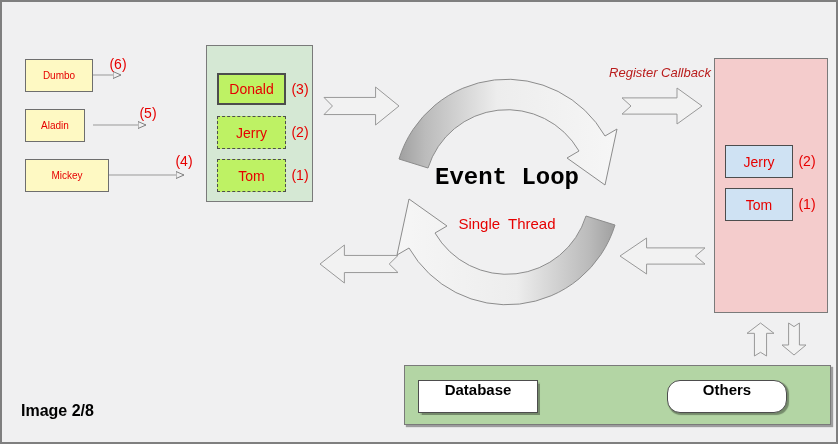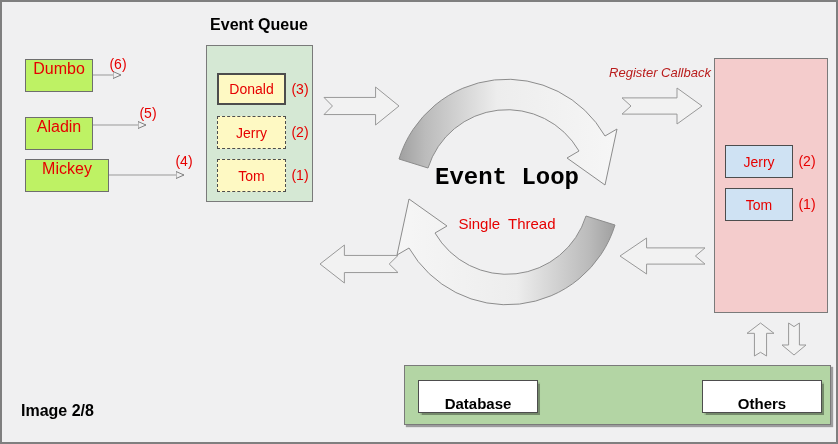--- a/index.html
+++ b/index.html
@@ -4,46 +4,46 @@
 <style>
   html,body{margin:0;padding:0;background:#ffffff;}
   .stage{
     position:relative;width:838px;height:444px;
     background:#f0f0f1;border:2px solid #7f7f7f;box-sizing:border-box;
     font-family:"Liberation Sans", sans-serif;overflow:hidden;
   }
   .abs{position:absolute;box-sizing:border-box;}
   .overlay{position:absolute;left:0;top:0;width:838px;height:444px;pointer-events:none;}
   .box{
-    position:absolute;box-sizing:border-box;background:#bef264;
-    border:1.5px solid #6e6e6e;display:flex;justify-content:center;
-    color:#e60000;font-size:16px;
+    position:absolute;box-sizing:border-box;background:#fef9c3;
+    border:1.5px solid #6e6e6e;display:flex;align-items:center;justify-content:center;
+    color:#e60000;font-size:10px;
   }
   .panel-green{background:#d5e8d4;border:1px solid #7a7a7a;}
   .panel-pink{background:#f4cccc;border:1px solid #7a7a7a;}
   .qitem{
-    position:absolute;box-sizing:border-box;background:#fef9c3;
+    position:absolute;box-sizing:border-box;background:#bef264;
     display:flex;align-items:center;justify-content:center;color:#e60000;font-size:14px;
   }
   .solid-b{border:2px solid #4d4d4d;}
   .dashed-b{border:1.5px dashed #4d4d4d;}
   .pool-b{border:1.5px solid #4d4d4d;background:#cfe2f3;}
   .seq{position:absolute;color:#e60000;font-size:14px;text-align:center;}
   .title{position:absolute;color:#000;font-weight:bold;font-size:16px;text-align:center;}
   .loop-title{position:absolute;color:#000;font-weight:bold;font-size:24px;text-align:center;font-family:Liberation Mono, monospace;}
   .loop-sub{position:absolute;color:#e60000;font-size:15px;text-align:center;word-spacing:4px;margin-top:10px;}
   .register{position:absolute;color:#b91c1c;font-style:italic;font-size:13px;text-align:center;}
   .bottom-bar{
     position:absolute;background:#b3d5a4;border:1px solid #7a7a7a;
     box-shadow:2px 2px 1px rgba(0,0,0,0.35);box-sizing:border-box;
   }
   .resource{
     position:absolute;box-sizing:border-box;background:#ffffff;border:1.5px solid #4d4d4d;
     box-shadow:1.5px 1.5px 1px rgba(0,0,0,0.35);
-    display:flex;align-items:flex-end;justify-content:center;
+    display:flex;align-items:flex-start;justify-content:center;
     color:#000;font-weight:bold;font-size:15px;
   }
   .caption{position:absolute;color:#000;font-weight:bold;font-size:16px;}
 </style>
 </head>
 <body>
 
 <div class="stage">
 
   <svg class="overlay" viewBox="0 0 838 444">
@@ -79,31 +79,30 @@
     <use href="#blockArrow" xlink:href="#blockArrow" transform="translate(620,86) scale(1.0,0.9)"></use>
     <use href="#blockArrow" xlink:href="#blockArrow" transform="translate(396,243) scale(-0.975,0.95)"></use>
     <use href="#blockArrow" xlink:href="#blockArrow" transform="translate(703,236) scale(-1.0625,0.9)"></use>
     <use href="#blockArrow" xlink:href="#blockArrow" transform="translate(745,354) rotate(-90) scale(0.4125,0.675)"></use>
     <use href="#blockArrow" xlink:href="#blockArrow" transform="translate(804,321) rotate(90) scale(0.4,0.6)"></use>
   </svg>
 
   <div class="box" style="left:23px;top:57px;width:68px;height:33px;">
     <span>Dumbo</span>
   </div>
-  <div class="box" style="left:23px;top:115px;width:68px;height:33px;">
+  <div class="box" style="left:23px;top:107px;width:60px;height:33px;">
     <span>Aladin</span>
   </div>
   <div class="box" style="left:23px;top:157px;width:84px;height:33px;">
     <span>Mickey</span>
   </div>
   <div class="seq" style="left:102px;top:54px;width:28px;">(6)</div>
   <div class="seq" style="left:132px;top:103px;width:28px;">(5)</div>
   <div class="seq" style="left:168px;top:151px;width:28px;">(4)</div>
 
-  <div class="title" style="left:197px;top:14px;width:120px;">Event Queue</div>
   <div class="abs panel-green" style="left:204px;top:43px;width:107px;height:157px;"></div>
   <div class="qitem solid-b" style="left:215px;top:71px;width:69px;height:32px;">
     <span>Donald</span>
   </div>
   <div class="qitem dashed-b" style="left:215px;top:114px;width:69px;height:33px;">
     <span>Jerry</span>
   </div>
   <div class="qitem dashed-b" style="left:215px;top:157px;width:69px;height:33px;">
     <span>Tom</span>
   </div>
@@ -123,19 +122,19 @@
   <div class="qitem pool-b" style="left:723px;top:186px;width:68px;height:33px;">
     <span>Tom</span>
   </div>
   <div class="seq" style="left:793px;top:151px;width:24px;">(2)</div>
   <div class="seq" style="left:793px;top:194px;width:24px;">(1)</div>
 
   <div class="bottom-bar" style="left:402px;top:363px;width:427px;height:60px;"></div>
   <div class="resource" style="left:416px;top:378px;width:120px;height:33px;">
     <span>Database</span>
   </div>
-  <div class="resource" style="left:700px;top:378px;width:120px;height:33px;">
+  <div class="resource" style="left:665px;top:378px;width:120px;height:33px;border-radius:13px;">
     <span>Others</span>
   </div>
 
   <div class="caption" style="left:19px;top:400px;">Image 2/8</div>
 
 </div>
 
 </body></html>

